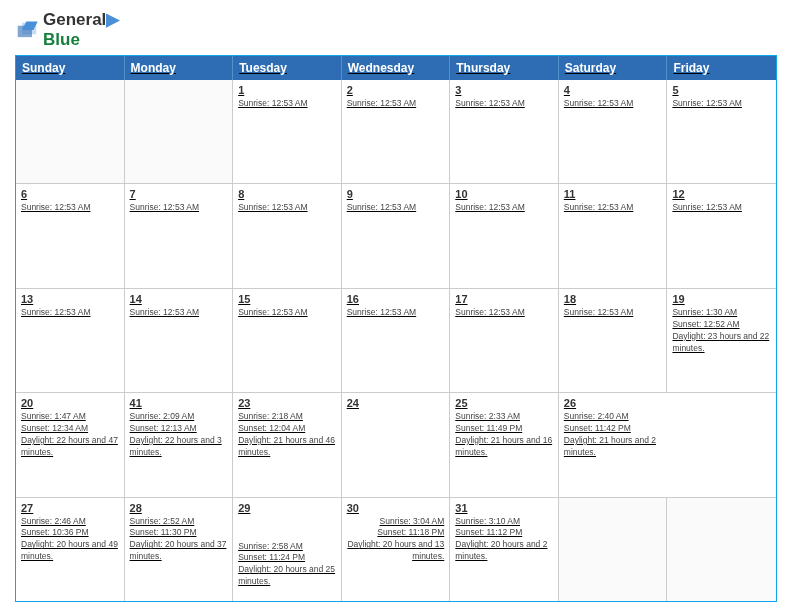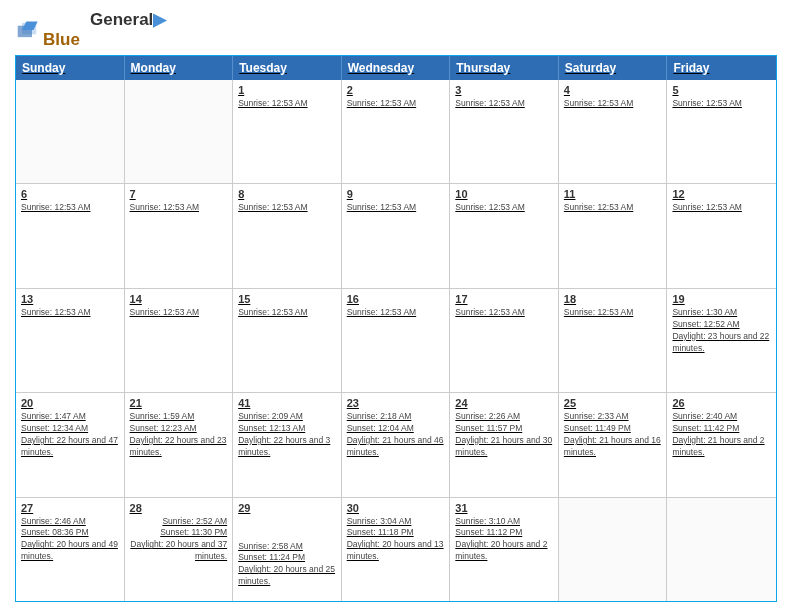--- a/index.html
+++ b/index.html
@@ -109,22 +109,22 @@
 
 <div class="page">
   <div class="header">
     <div class="logo">
       <svg class="logo-icon" width="30" height="28" viewBox="0 0 30 28">
         <polygon points="8,4 28,4 28,20 8,20" fill="#4a90d9" opacity="0.3"></polygon>
         <polygon points="2,8 22,8 22,24 2,24" fill="#2e6db4" opacity="0.6"></polygon>
         <polygon points="14,2 30,2 24,14 8,14" fill="#4a90d9"></polygon>
       </svg>
       <div>
-        <div style="font-size:17px;font-weight:bold;color:#333;line-height:1.15;margin-left:47px;">General<span style="color:#4a90d9;">▶</span></div>
-        <div style="font-size:17px;font-weight:bold;color:#a16207;line-height:1.15;">Blue</div>
+        <div style="font-size:17px;font-weight:bold;color:#333;line-height:1.15;">General<span style="color:#4a90d9;">▶</span></div>
+        <div style="font-size:17px;font-weight:bold;color:#15803d;line-height:1.15;">Blue</div>
       </div>
     </div>
     <div class="title-block">
       <div class="calendar-title"></div>
       <div class="calendar-subtitle"></div>
     </div>
   </div>
 
   <div class="calendar">
     <div class="cal-header-row" id="cal-header">
@@ -224,78 +224,69 @@
           </div>
         </div>
         <div class="cal-row">
           <div class="cal-cell">
             <span class="day-num">20</span>
             <div class="cell-info" style="white-space: pre-line;">Sunrise: 1:47 AM
 Sunset: 12:34 AM
 Daylight: 22 hours and 47 minutes.</div>
           </div>
           <div class="cal-cell">
-            <span class="day-num">21</span>
-            <div class="cell-info" style="white-space: pre-line;">Sunrise: 1:59 AM
-Sunset: 12:23 AM
-Daylight: 22 hours and 23 minutes.</div>
-          </div>
-          <div class="cal-cell">
             <span class="day-num">41</span>
             <div class="cell-info" style="white-space: pre-line;">Sunrise: 2:09 AM
 Sunset: 12:13 AM
 Daylight: 22 hours and 3 minutes.</div>
           </div>
           <div class="cal-cell">
             <span class="day-num">23</span>
             <div class="cell-info" style="white-space: pre-line;">Sunrise: 2:18 AM
 Sunset: 12:04 AM
 Daylight: 21 hours and 46 minutes.</div>
           </div>
           <div class="cal-cell">
             <span class="day-num">24</span>
-            <div class="cell-info" style="white-space: pre-line;">Sunrise: 2:26 AM
-Sunset: 11:57 PM
-Daylight: 21 hours and 30 minutes.</div>
           </div>
           <div class="cal-cell">
             <span class="day-num">25</span>
             <div class="cell-info" style="white-space: pre-line;">Sunrise: 2:33 AM
 Sunset: 11:49 PM
 Daylight: 21 hours and 16 minutes.</div>
           </div>
           <div class="cal-cell">
             <span class="day-num">26</span>
             <div class="cell-info" style="white-space: pre-line;">Sunrise: 2:40 AM
 Sunset: 11:42 PM
 Daylight: 21 hours and 2 minutes.</div>
           </div>
         </div>
         <div class="cal-row">
           <div class="cal-cell">
             <span class="day-num">27</span>
             <div class="cell-info" style="white-space: pre-line;">Sunrise: 2:46 AM
-Sunset: 08:36 PM
+Sunset: 10:36 PM
 Daylight: 20 hours and 49 minutes.</div>
           </div>
           <div class="cal-cell">
             <span class="day-num">28</span>
-            <div class="cell-info" style="white-space: pre-line; text-align: right;">Sunrise: 2:52 AM
+            <div class="cell-info" style="white-space: pre-line;">Sunrise: 2:52 AM
 Sunset: 11:30 PM
 Daylight: 20 hours and 37 minutes.</div>
           </div>
           <div class="cal-cell">
             <span class="day-num">29</span>
             <div class="cell-info" style="white-space: pre-line; margin-top: 27px;">Sunrise: 2:58 AM
 Sunset: 11:24 PM
 Daylight: 20 hours and 25 minutes.</div>
           </div>
           <div class="cal-cell">
             <span class="day-num">30</span>
-            <div class="cell-info" style="white-space: pre-line;">Sunrise: 3:04 AM
+            <div class="cell-info" style="white-space: pre-line; text-align: right;">Sunrise: 3:04 AM
 Sunset: 11:18 PM
 Daylight: 20 hours and 13 minutes.</div>
           </div>
           <div class="cal-cell">
             <span class="day-num">31</span>
             <div class="cell-info" style="white-space: pre-line;">Sunrise: 3:10 AM
 Sunset: 11:12 PM
 Daylight: 20 hours and 2 minutes.</div>
           </div>
           <div class="cal-cell empty"></div>

